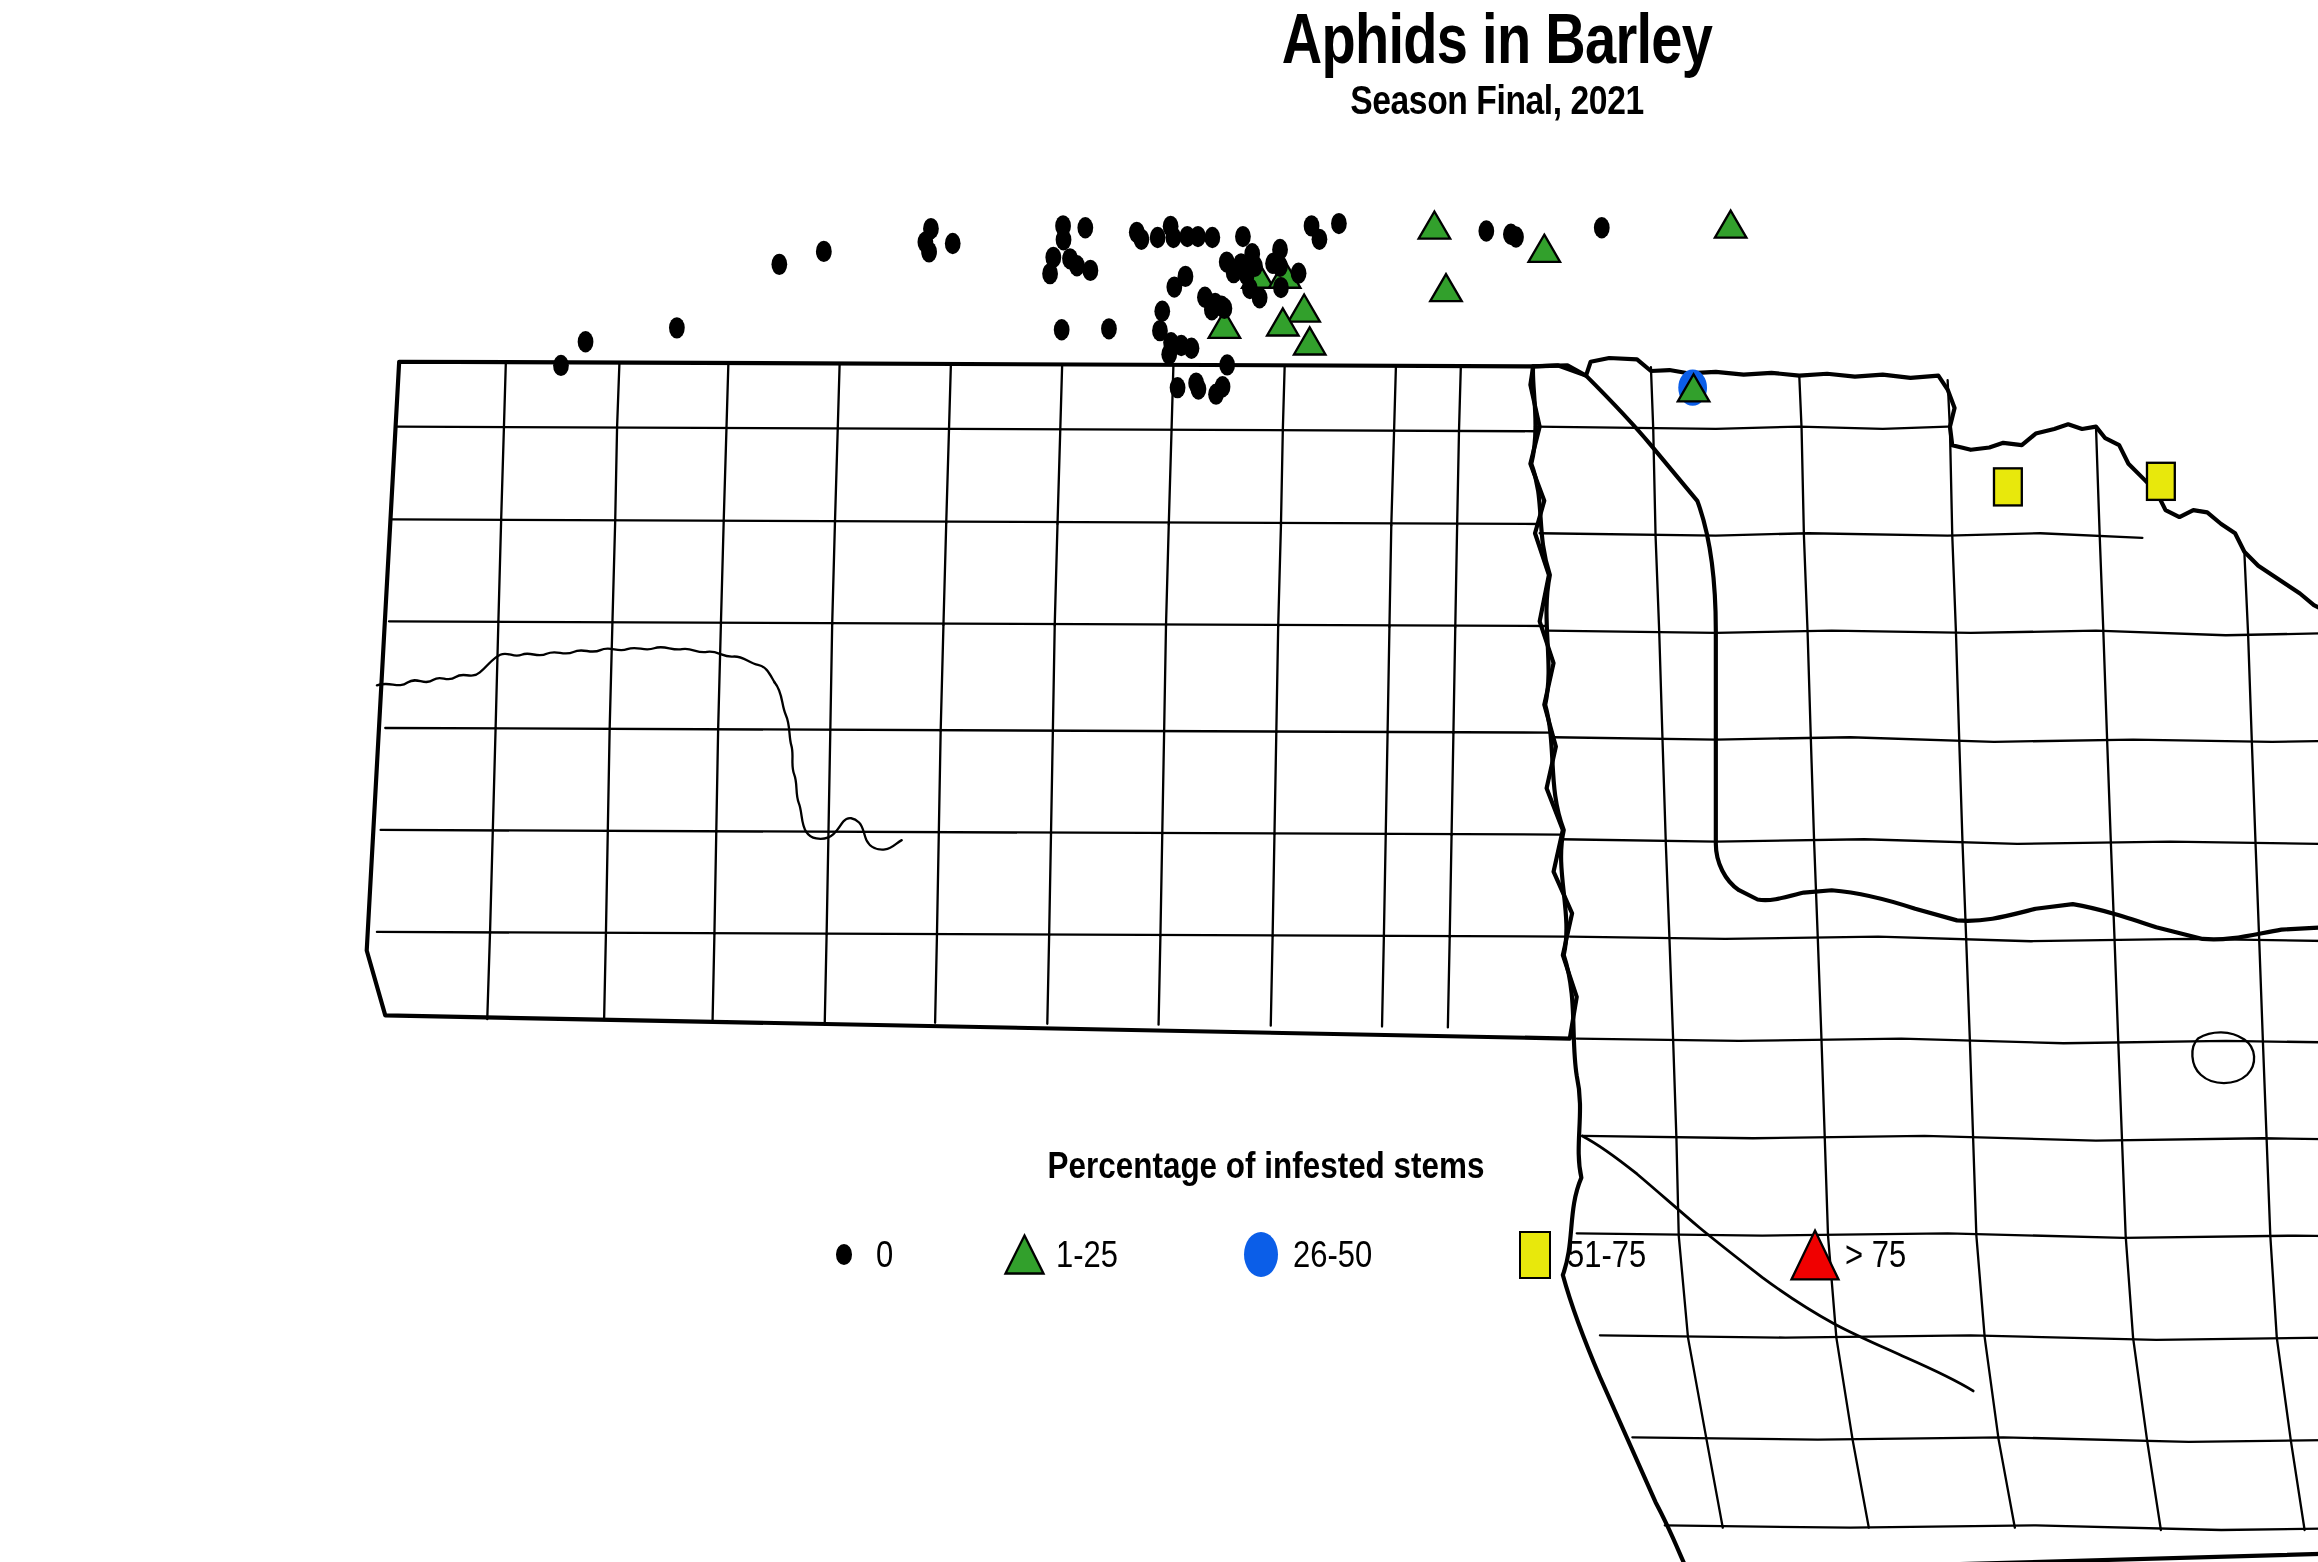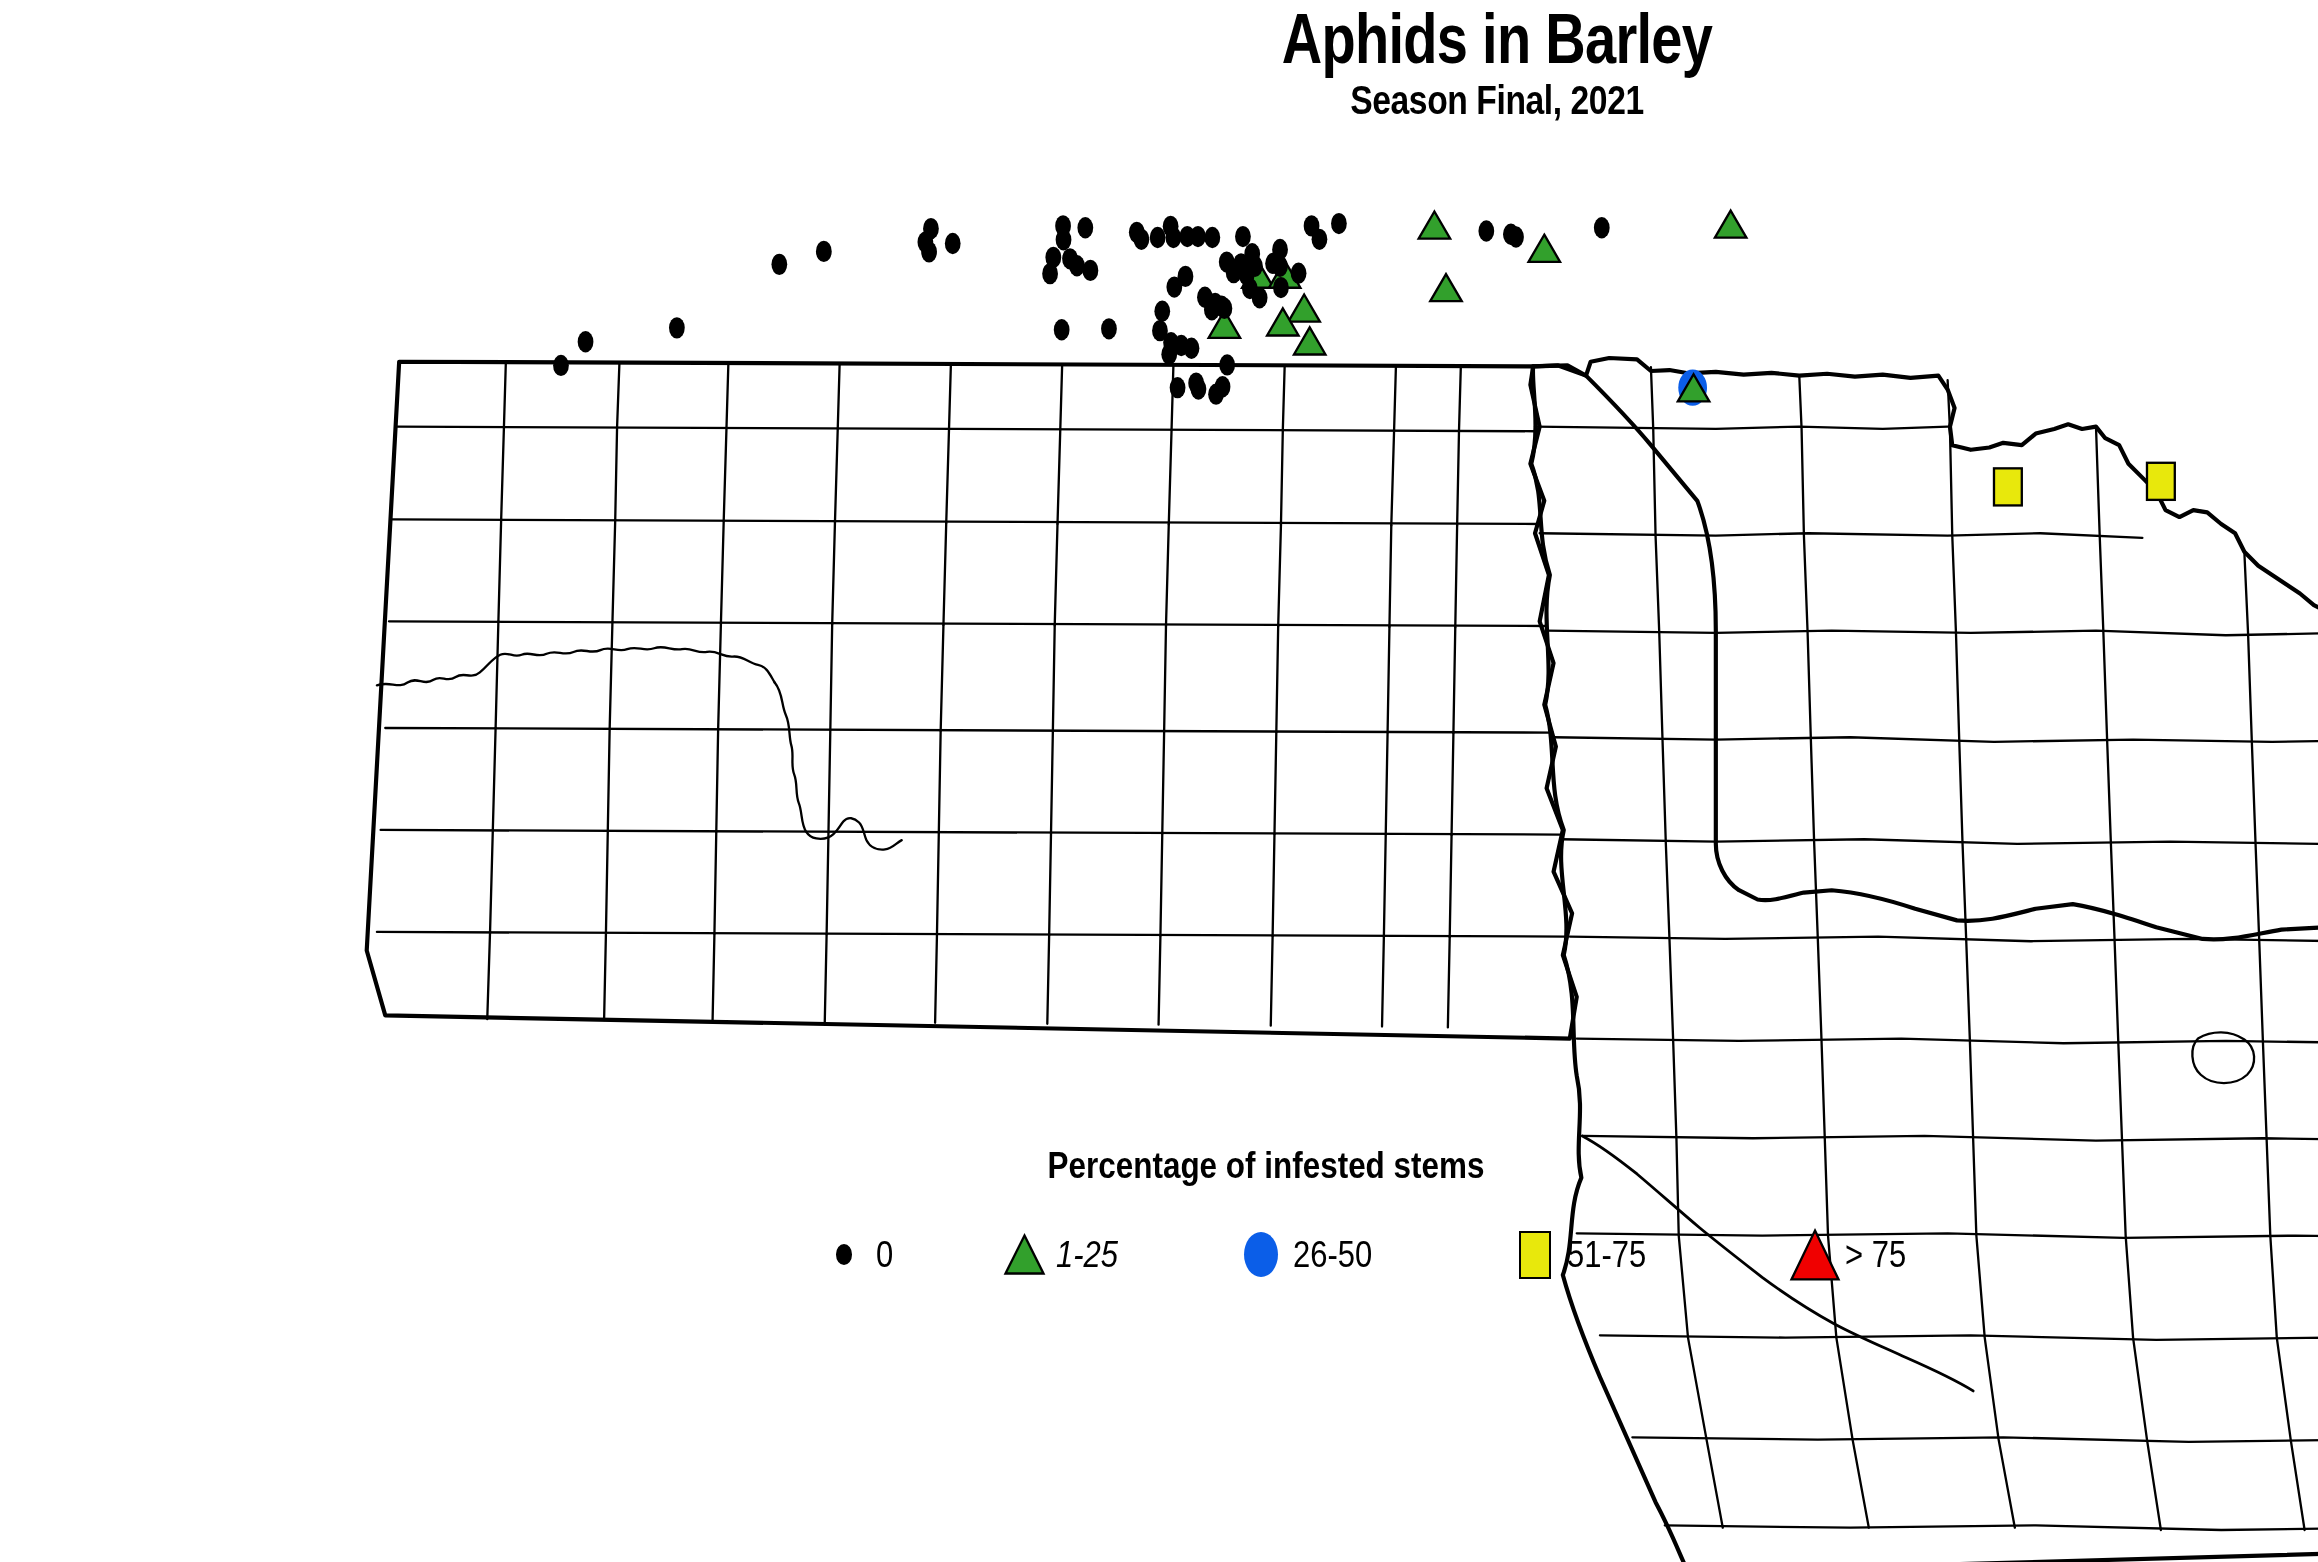--- a/index.html
+++ b/index.html
@@ -391,21 +391,21 @@
     <div class="legend-title">Percentage of infested stems</div>
     <div class="legend-row">
 
       <div class="legend-item" style="left:478px;">
         <span class="legend-sym">
           <span class="sym-dot"></span>
         </span>
         <span class="legend-label">0</span>
       </div>
 
-      <div class="legend-item" style="left:658px;font-style:italic;">
+      <div class="legend-item" style="left:658px;">
         <span class="legend-sym">
           <span class="tri-wrap">
             <svg width="51" height="51" viewBox="0 0 110 110">
               <polygon points="55,14 96,96 14,96" fill="#32a02c" stroke="#000" stroke-width="5"></polygon>
             </svg>
           </span>
         </span>
         <span class="legend-label">1-25</span>
       </div>
 

